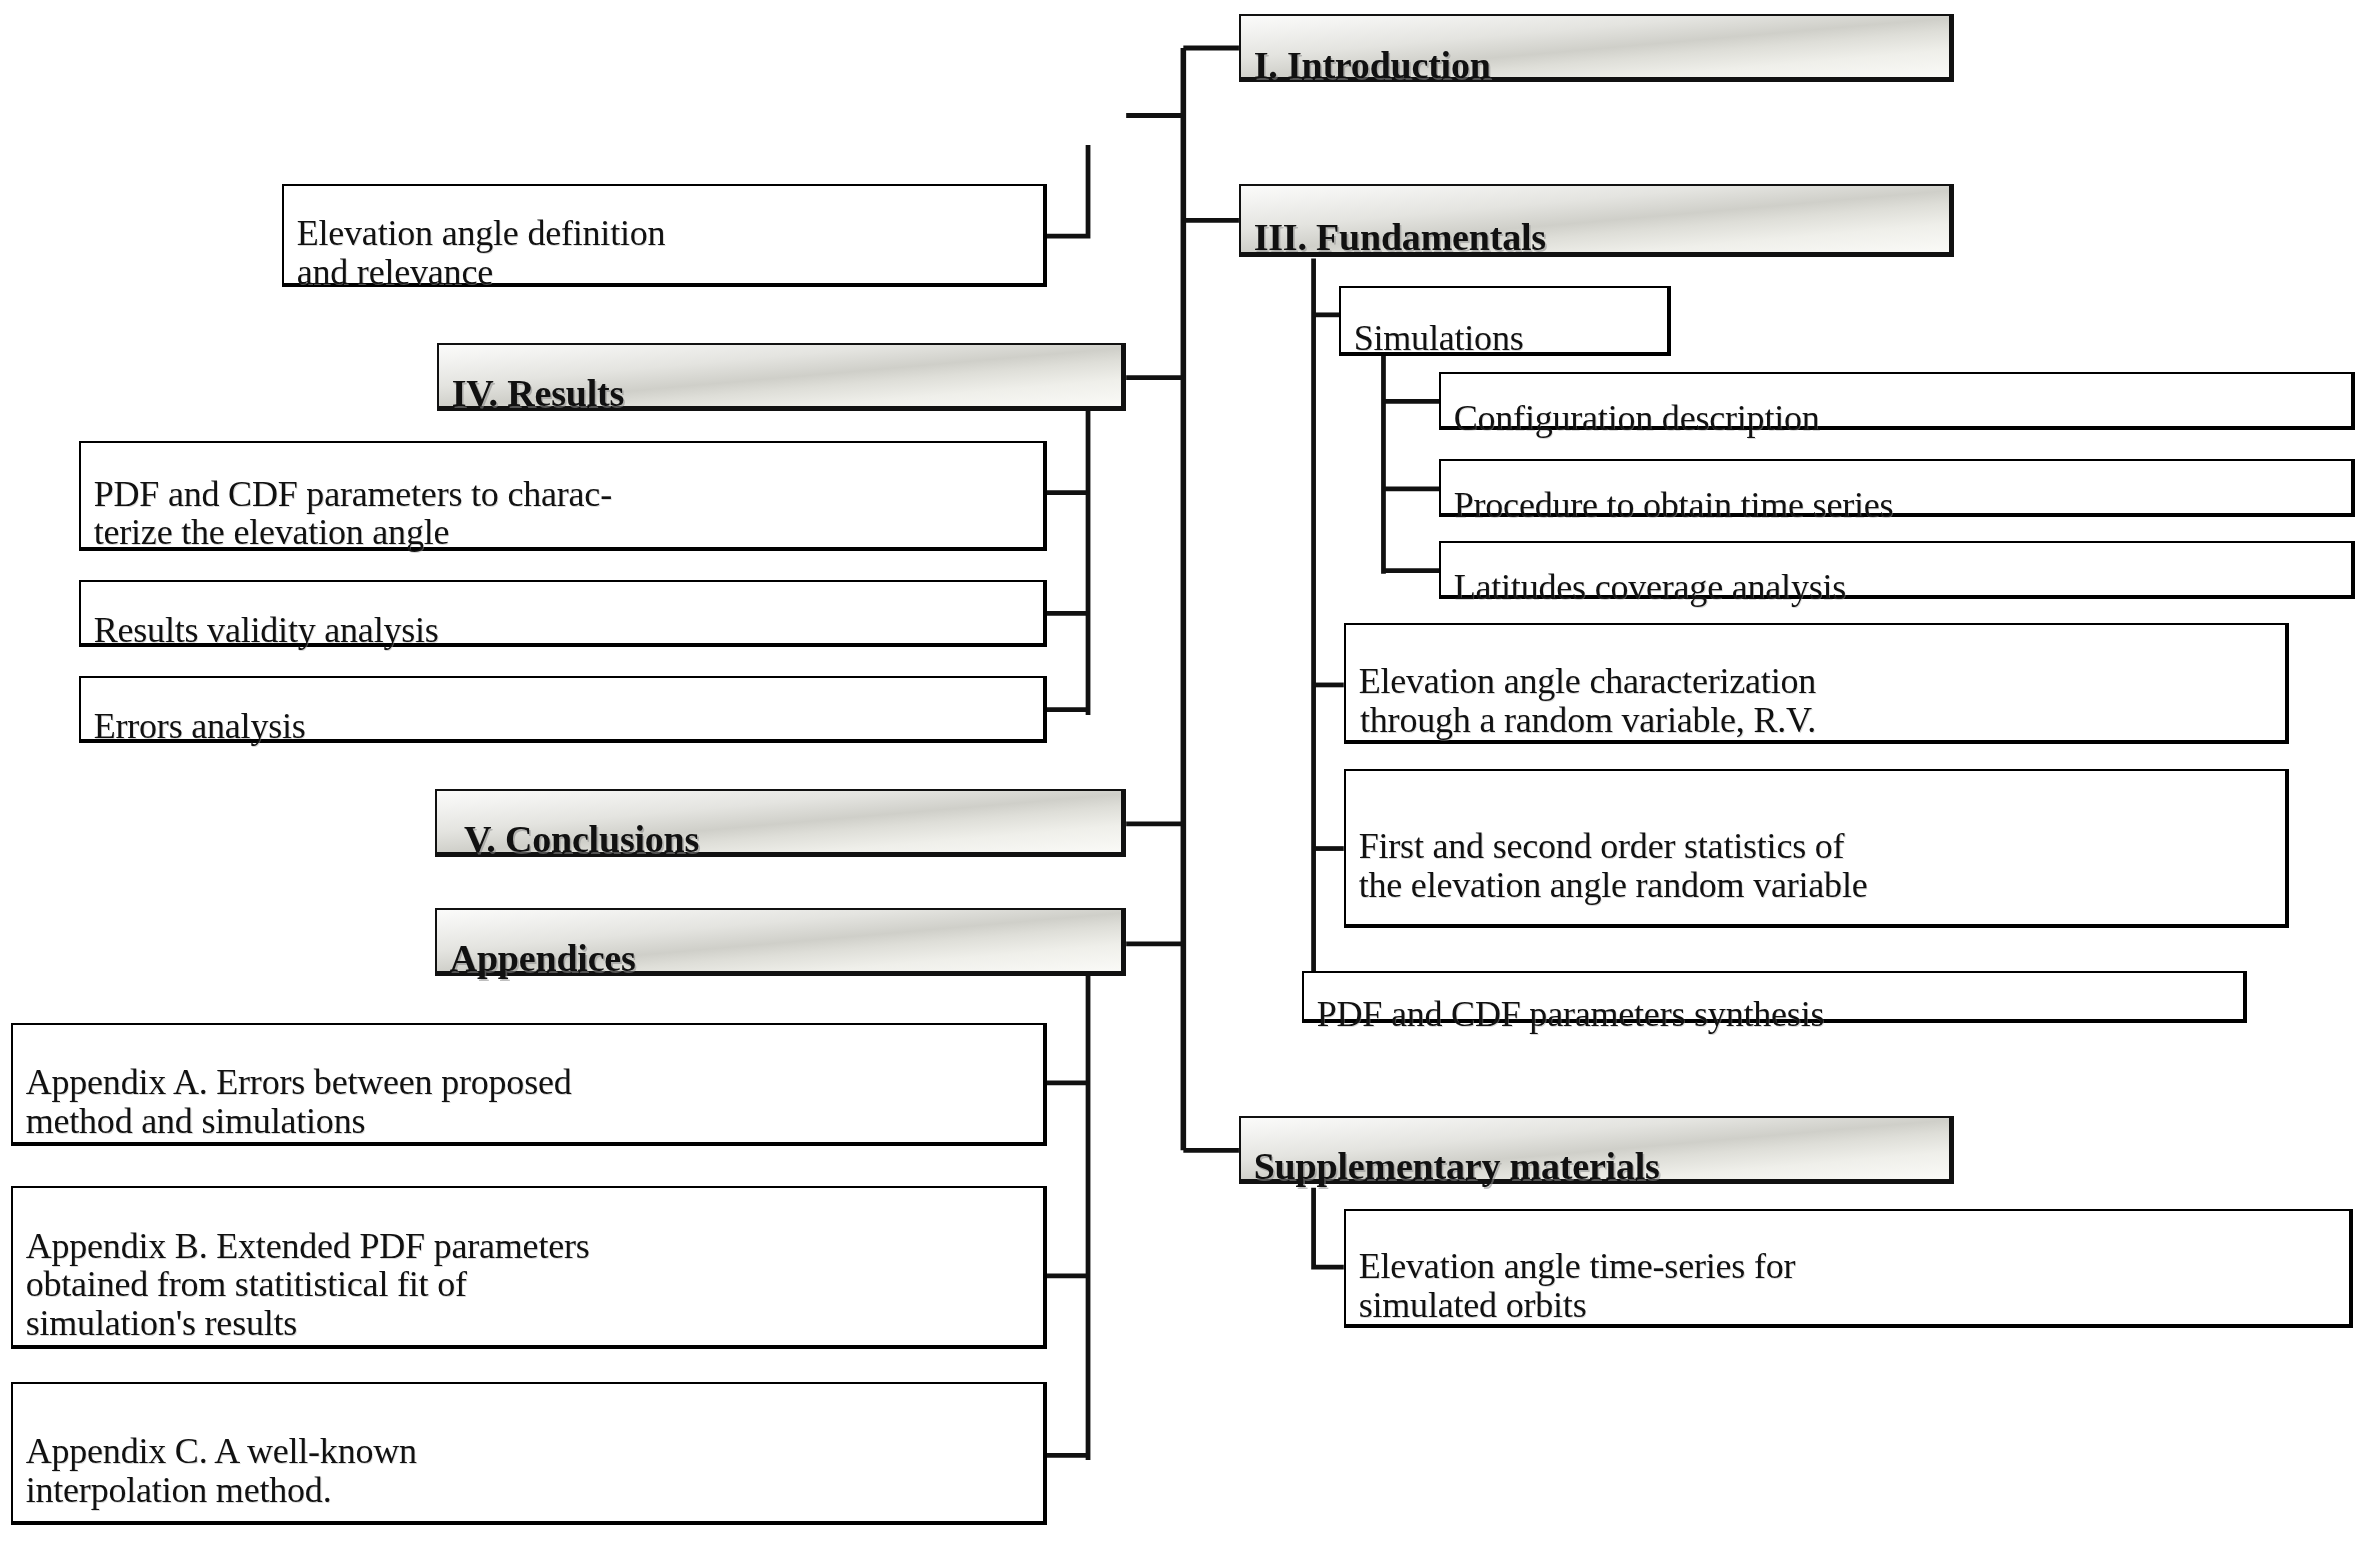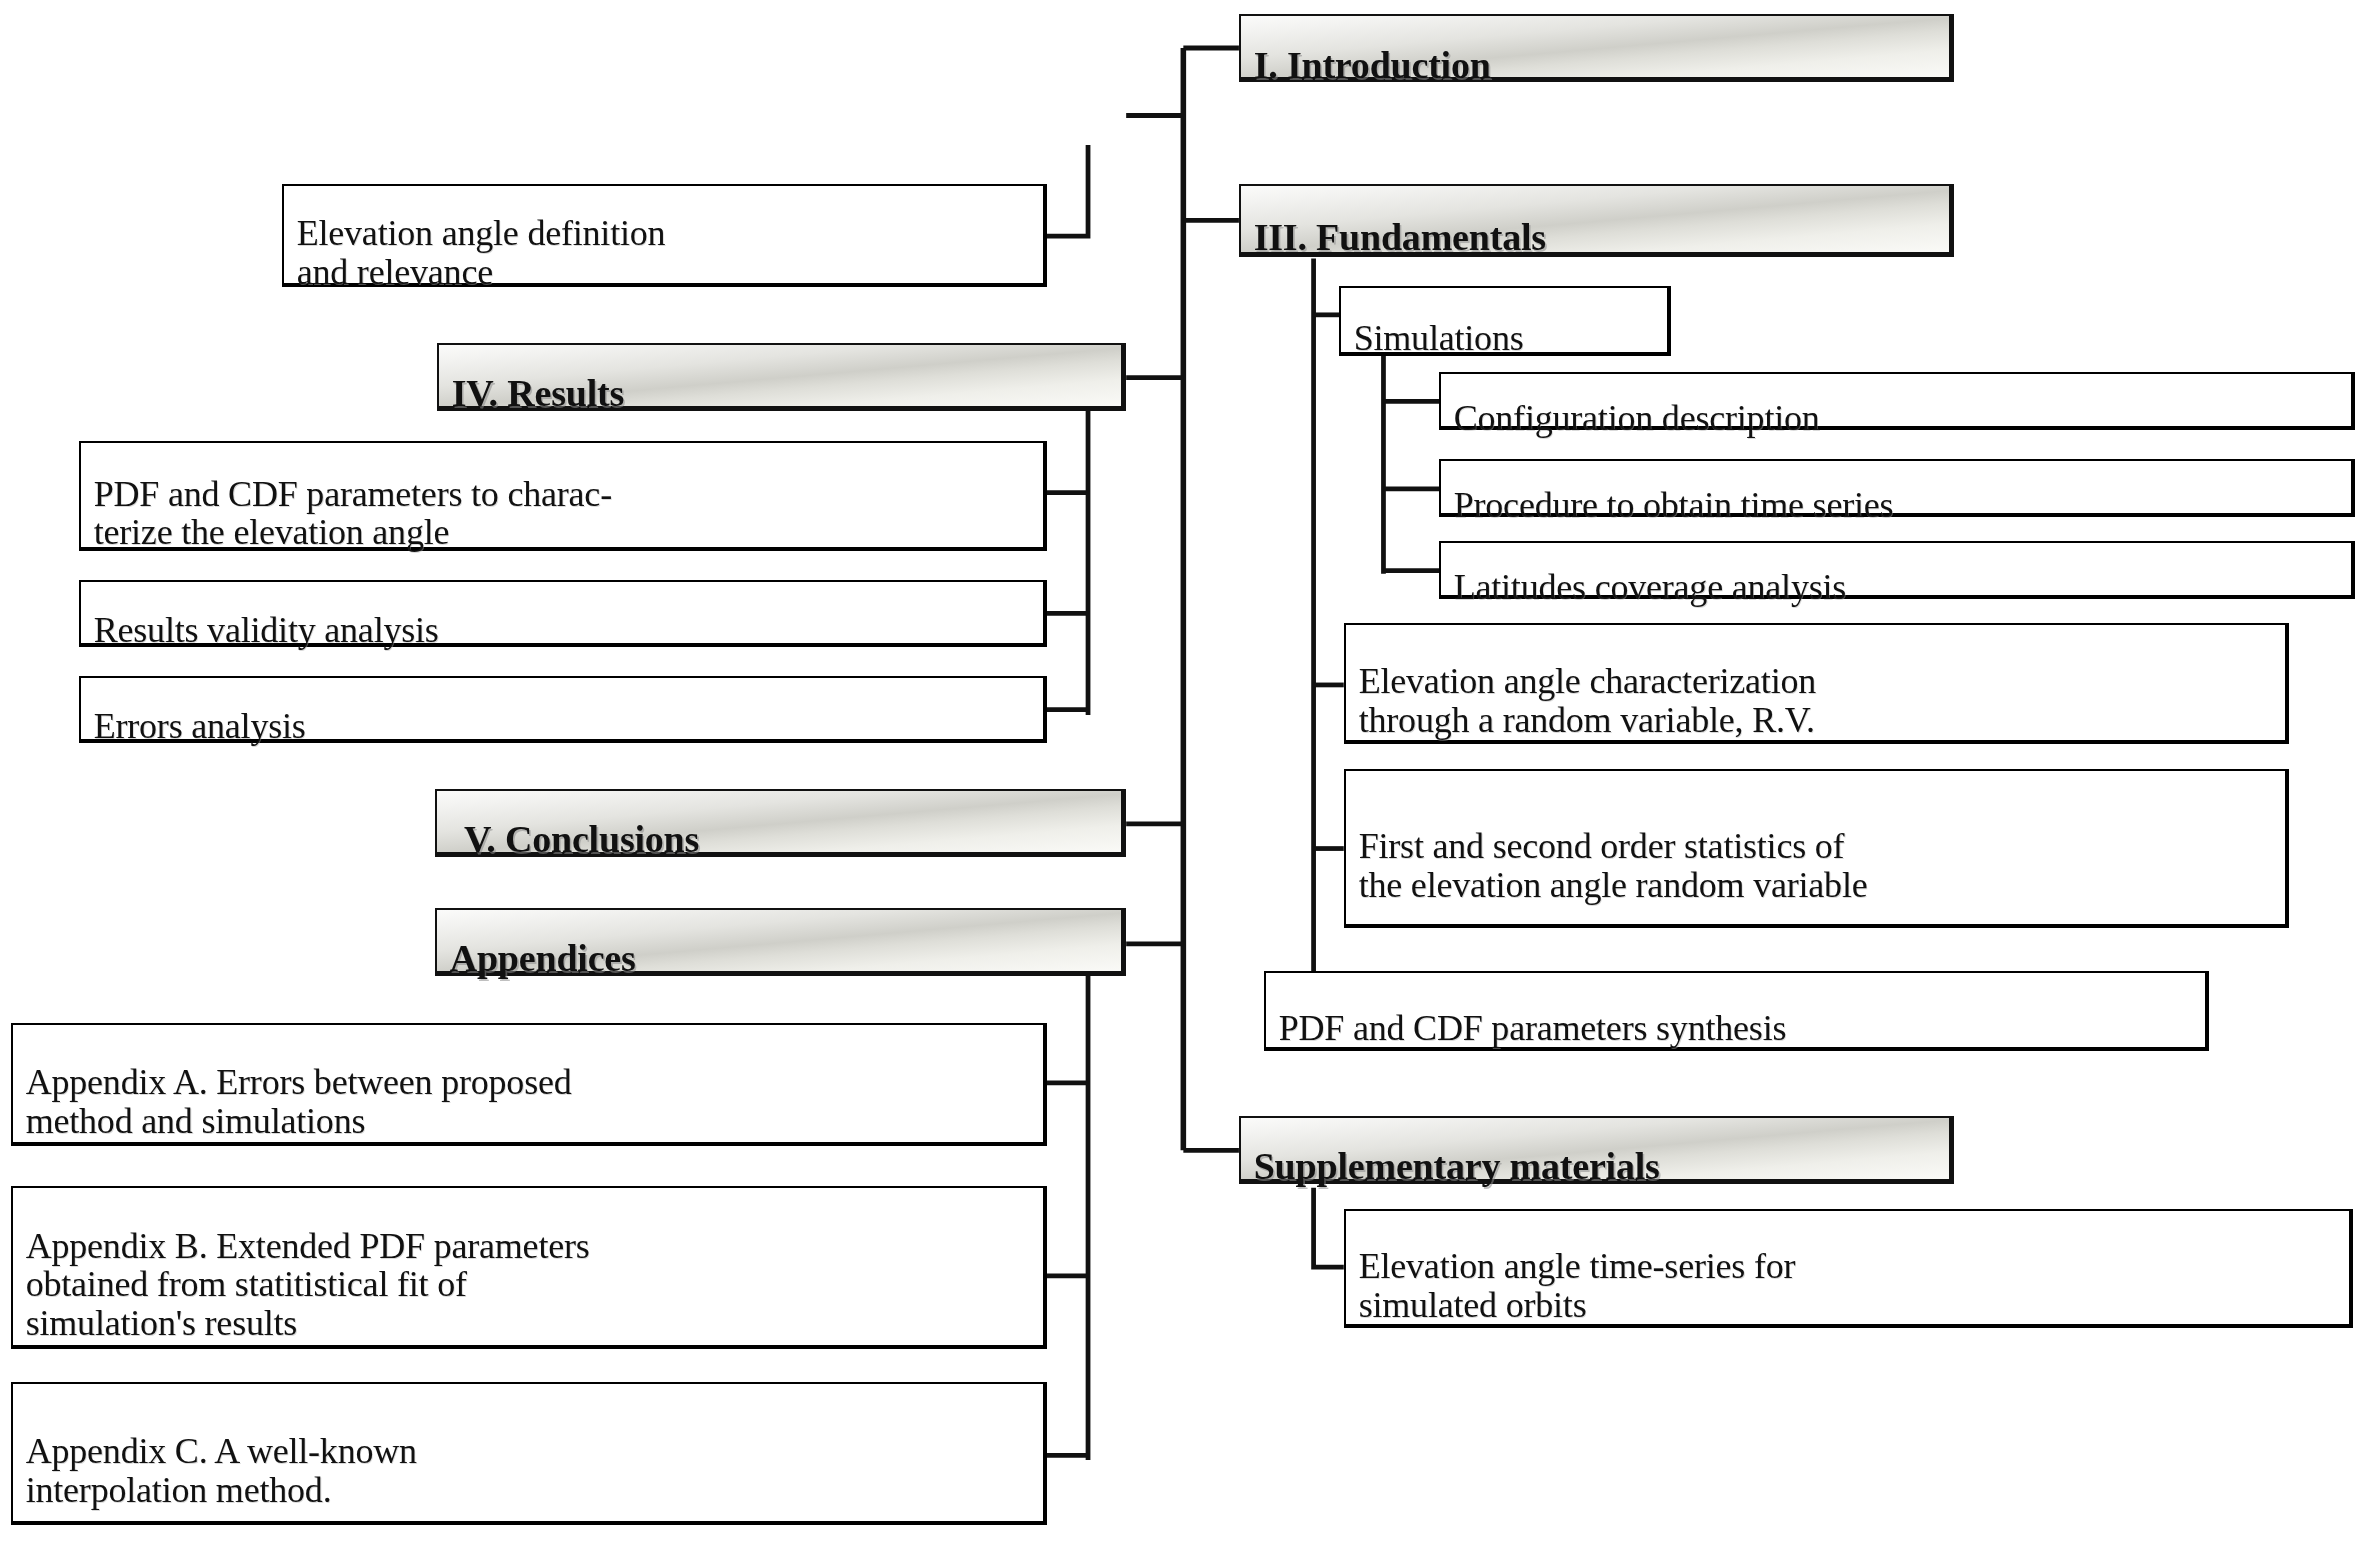--- a/index.html
+++ b/index.html
@@ -137,31 +137,31 @@
   </div>
 
   <div class="node plain" style="left:1439px; top:459px; width:916px; height:58px;">
     <span class="txt">Procedure to obtain time series</span>
   </div>
 
   <div class="node plain" style="left:1439px; top:541px; width:916px; height:58px;">
     <span class="txt">Latitudes coverage analysis</span>
   </div>
 
-  <div class="node plain" style="left:1344px; top:623px; width:945px; height:121px;">
+  <div class="node plain" style="left:1344px; top:623px; width:945px; height:121px;text-align:right;">
     <span class="txt">Elevation angle characterization
 through a random variable, R.V.</span>
   </div>
 
   <div class="node plain" style="left:1344px; top:769px; width:945px; height:159px;">
     <span class="txt">First and second order statistics of
 the elevation angle random variable</span>
   </div>
 
-  <div class="node plain" style="left:1264px; top:971px; width:945px; height:80px;">
+  <div class="node plain" style="left:1302px; top:971px; width:945px; height:52px;">
     <span class="txt">PDF and CDF parameters synthesis</span>
   </div>
 
   <div class="node header" style="left:437px; top:343px; width:689px; height:68px;">
     <span class="txt">IV. Results</span>
   </div>
 
   <div class="node plain" style="left:79px; top:441px; width:968px; height:110px;">
     <span class="txt">PDF and CDF parameters to charac-
 terize the elevation angle</span>

